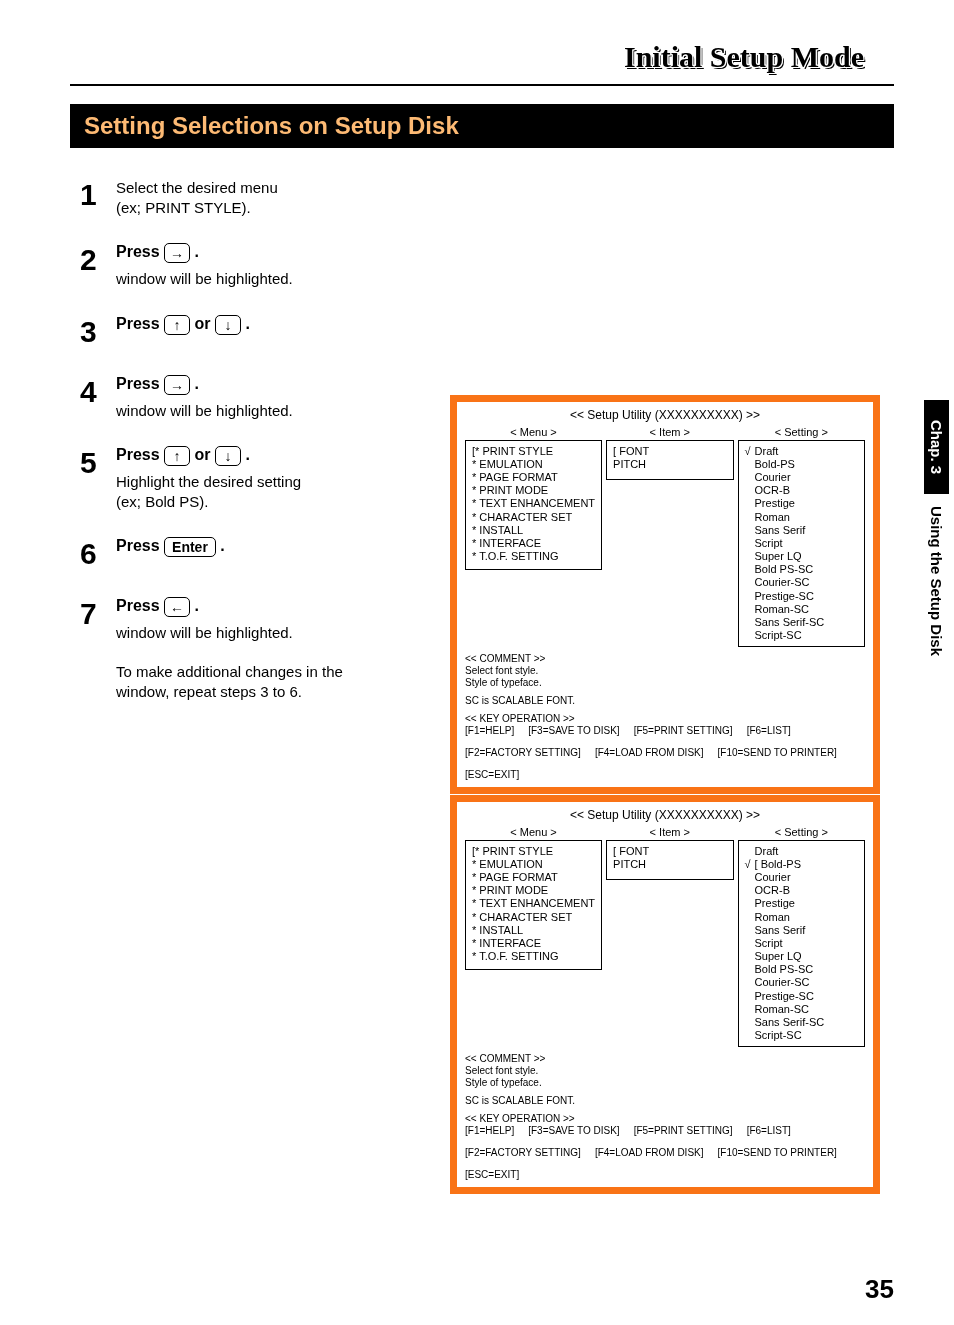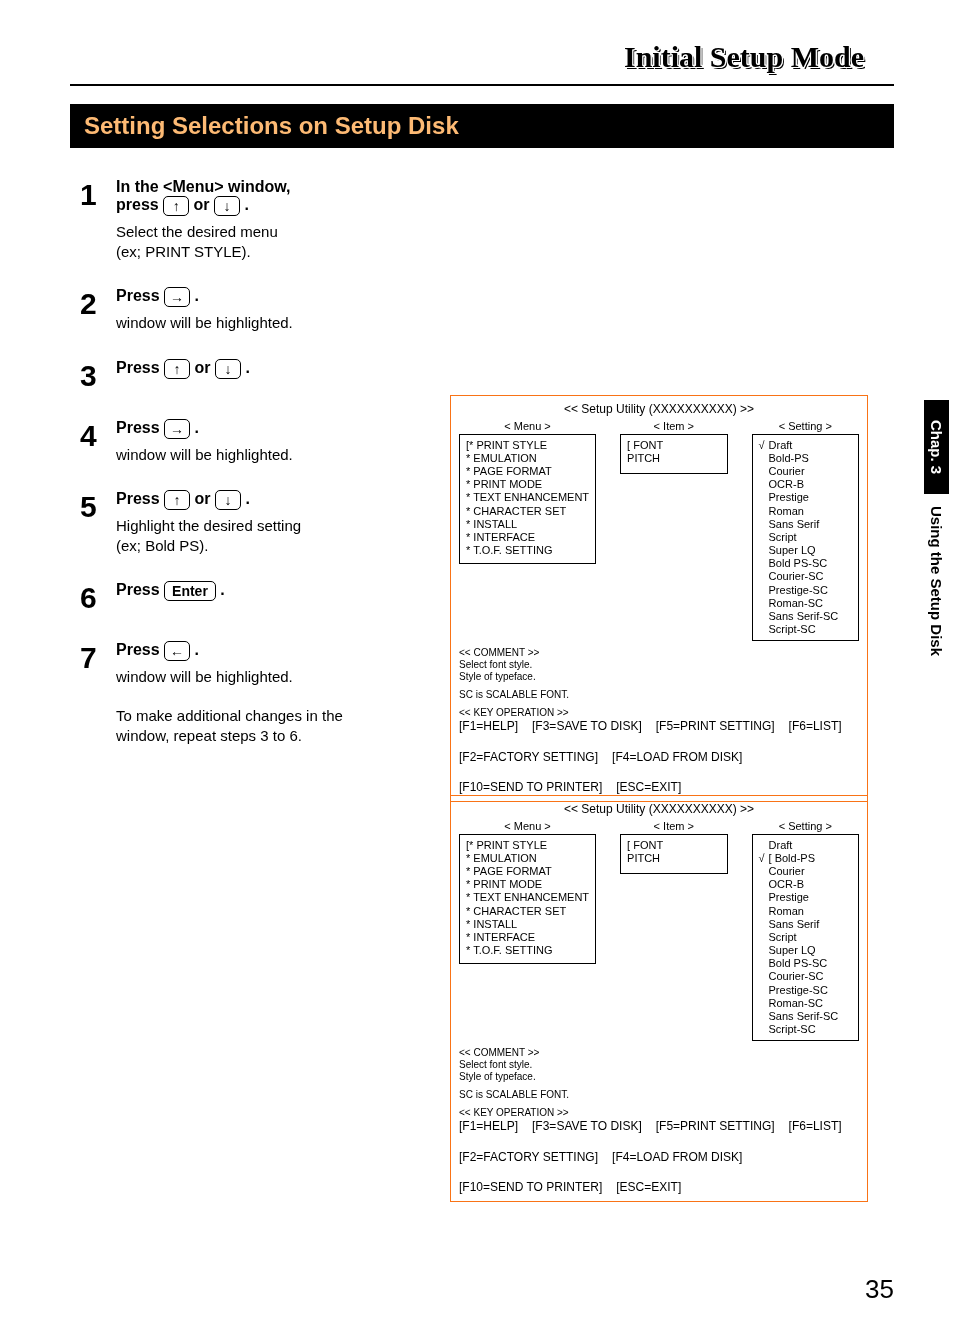--- a/index.html
+++ b/index.html
@@ -11,53 +11,52 @@
   .step{display:flex;align-items:flex-start;margin-bottom:26px}
   .step-num{font-size:30px;font-weight:bold;width:36px;flex:none}
   .step-body{flex:1}
   .step-head{font-size:16px;font-weight:bold;margin-bottom:6px}
   .step-note{font-size:15px;line-height:1.3}
   .keycap{display:inline-block;border:1.5px solid #000;border-radius:5px;padding:0 5px;min-width:14px;text-align:center;font-weight:bold;font-size:14px;line-height:18px;vertical-align:middle}
   .keycap.wide{padding:0 7px}
   .side-tab{position:absolute;right:0;top:400px;width:30px}
   .tab-black{background:#000;color:#fff;writing-mode:vertical-rl;text-orientation:mixed;font-weight:bold;font-size:15px;padding:20px 4px;text-align:center}
   .tab-white{writing-mode:vertical-rl;text-orientation:mixed;font-weight:bold;font-size:15px;padding:12px 4px;text-align:center}
-  .pagenum{position:absolute;right:60px;bottom:20px;font-size:26px;font-weight:normal}
-  .shot{border:1px solid #f97316;padding:6px 8px;font-family:Arial,sans-serif;font-size:11px;line-height:1.2;margin-left:20px;margin-bottom:32px;width:400px}
+  .pagenum{position:absolute;right:60px;bottom:20px;font-size:26px;font-weight:bold}
+  .shot{border:7px solid #f97316;padding:6px 8px;font-family:Arial,sans-serif;font-size:11px;line-height:1.2;margin-left:20px;margin-bottom:32px;width:400px}
   .shot-title{text-align:center;font-size:12px;margin-bottom:4px}
-  .panes{display:flex;gap:24px}
+  .panes{display:flex;gap:4px}
   .pane{flex:1}
   .pane-label{font-size:11px;text-align:center}
   .pane-box{border:1px solid #000;padding:4px 6px;min-height:120px}
   .pane-box.item{min-height:30px}
   .menu-item{white-space:nowrap}
   .setting-item{white-space:nowrap}
   .setting-item .mk{display:inline-block;width:10px}
   .comment-lbl{margin-top:6px;font-size:10px}
   .comment-line{font-size:10px}
   .keyop-lbl{margin-top:6px;font-size:10px}
-  .fkeys{display:flex;flex-wrap:wrap;font-size:12px;gap:16px 14px}
+  .fkeys{display:flex;flex-wrap:wrap;font-size:10px;gap:10px 14px}
   .fkeys span{white-space:nowrap}
   .right-col{position:absolute;left:430px;width:430px}
   .rc1{top:395px}
   .rc2{top:795px}
 </style>
 </head>
 <body>
 
 <div class="page">
   <div class="mode-title">Initial Setup Mode</div>
   <hr class="hr">
   <div class="section-bar">Setting Selections on Setup Disk</div>
 
   <div class="steps" id="steps">
       <div class="step">
         <div class="step-num">1</div>
         <div class="step-body">
-          <div class="step-head">In the &lt;Menu&gt; window,<br>press <span class="keycap">↑</span> or <span class="keycap">↓</span> .</div>
           <div class="step-note">Select the desired menu<br>(ex; PRINT STYLE).</div>
         </div>
       </div>
       <div class="step">
         <div class="step-num">2</div>
         <div class="step-body">
           <div class="step-head">Press <span class="keycap">→</span> .</div>
           <div class="step-note"><item> window will be highlighted.</item></div>
         </div>
       </div>

